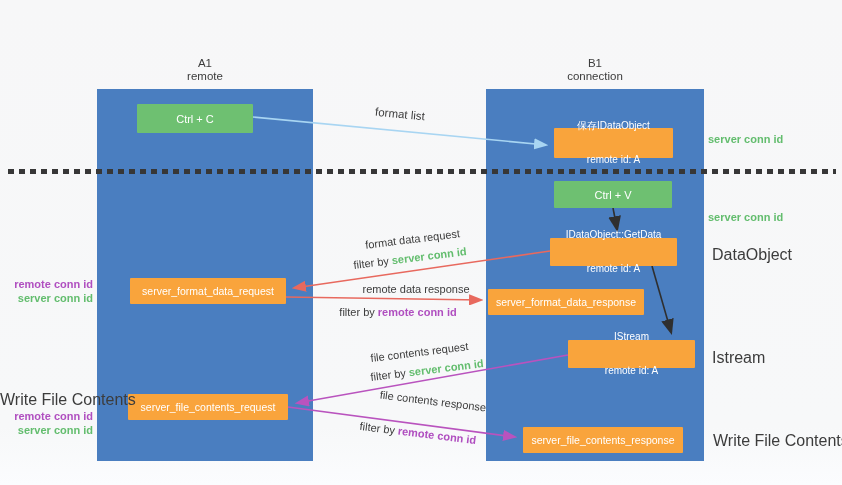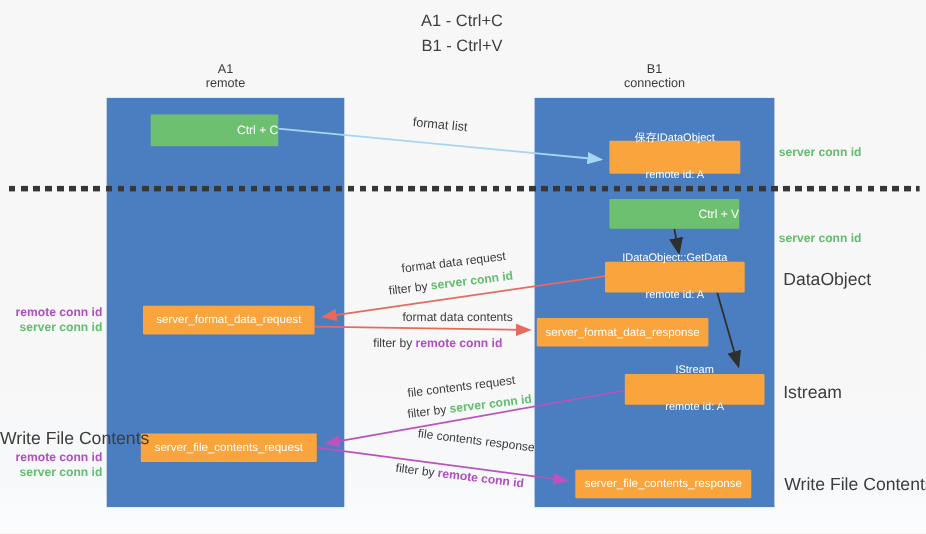--- a/index.html
+++ b/index.html
@@ -20,41 +20,37 @@
     background:#4a7ec0;
   }
   .dotted-line{
     left:8px; top:169px; width:828px; height:5px;
     background:repeating-linear-gradient(to right,#373737 0 6px, transparent 6px 11px);
   }
   .node{
     display:flex; flex-direction:column; align-items:center; justify-content:center;
     color:#ffffff; text-align:center; border-radius:1px;
   }
-  .node.green{ background:#6ec071; font-size:11px;align-items:flex-end; }
+  .node.green{ background:#6ec071; font-size:11px; }
   .node.orange{ background:#f9a43c; font-size:10px; line-height:12.5px;gap:22px; }
   .node.orange.single{ font-size:10.5px; }
   .flabel{ color:#3c3c3c; font-size:11px; white-space:nowrap; text-align:center; }
   .side-label{ color:#3c3c3c; font-size:16px; white-space:nowrap; }
   .green-txt{ color:#63bd6e; font-weight:bold; }
   .purple-txt{ color:#b04fc0; font-weight:bold; }
   .conn-ids{ font-size:11px; line-height:13.5px; font-weight:bold; white-space:nowrap; }
   .right-align{ text-align:right; }
   .prefix{ margin-right:3px; }
   svg.overlay{ position:absolute; left:0; top:0; pointer-events:none; }
 </style>
 </head>
 <body>
 
 <div id="stage">
 
-  <div class="abs title">
-    <div>A1 - Ctrl+C</div>
-    <div>B1 - Ctrl+V</div>
-  </div>
 
   <div class="abs lane-header" style="left:135px; top:57px;">
     <div>A1</div>
     <div>remote</div>
   </div>
   <div class="abs lane-header" style="left:525px; top:57px;">
     <div>B1</div>
     <div>connection</div>
   </div>
 
@@ -123,21 +119,21 @@
     <span>format list</span>
   </div>
 
   <div class="abs flabel" style="left:350px; top:233px; width:125px; transform:rotate(-7deg);">
     <span>format data request</span>
   </div>
   <div class="abs flabel" style="left:336px; top:252px; width:148px; transform:rotate(-7deg);">
     <span class="prefix">filter by</span><span class="green-txt">server conn id</span>
   </div>
   <div class="abs flabel" style="left:356px; top:283px; width:120px;">
-    <span>format data contents</span>
+    <span>remote data response</span>
   </div>
   <div class="abs flabel" style="left:328px; top:306px; width:140px;">
     <span class="prefix">filter by</span><span class="purple-txt">remote conn id</span>
   </div>
 
   <div class="abs flabel" style="left:357px; top:346px; width:125px; transform:rotate(-7deg);">
     <span>file contents request</span>
   </div>
   <div class="abs flabel" style="left:352px; top:364px; width:150px; transform:rotate(-7deg);">
     <span class="prefix">filter by</span><span class="green-txt">server conn id</span>

